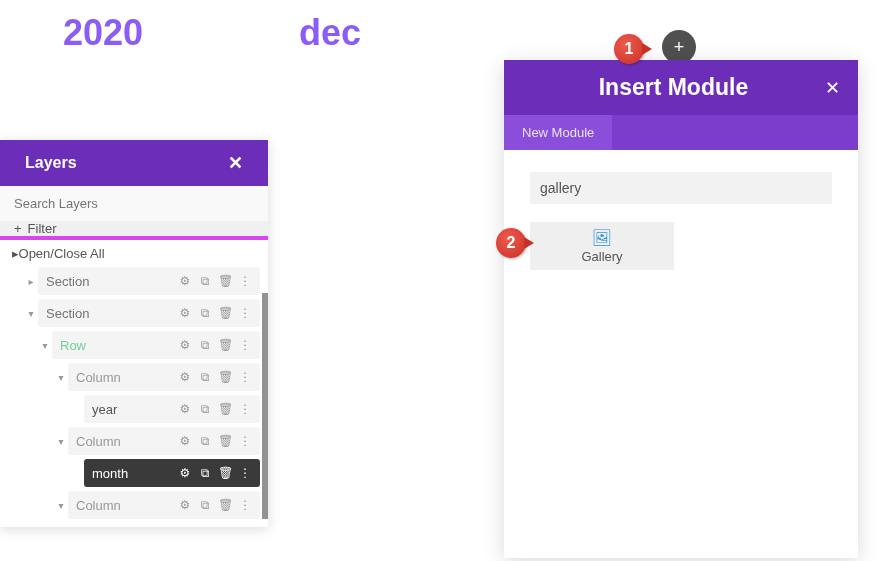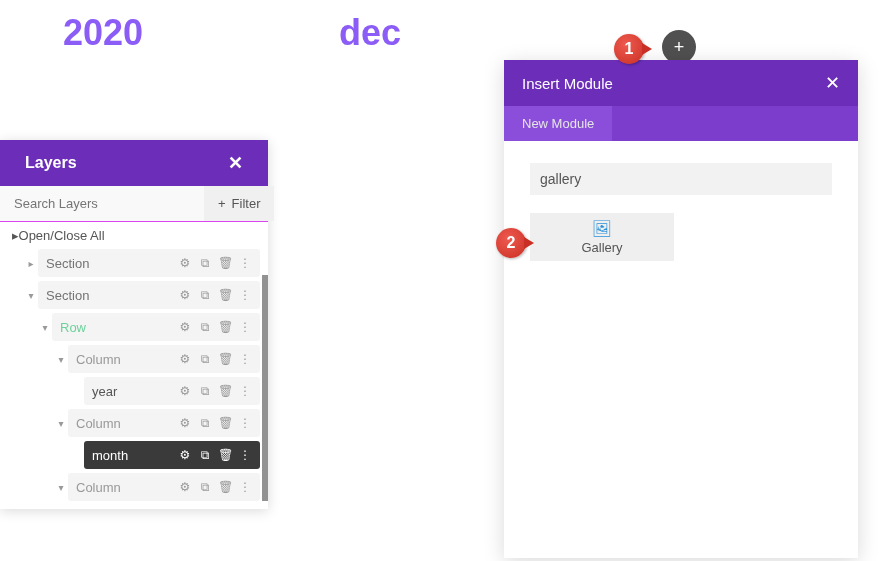--- a/index.html
+++ b/index.html
@@ -15,21 +15,21 @@
 
   
   .top-text {
     position: absolute;
     top: 12px;
     font-size: 36px;
     font-weight: 700;
     color: #8b5cf6;
   }
   .year-text { left: 63px; }
-  .month-text { left: 299px; margin-left: 40px; }
+  .month-text { left: 299px; }
 
   
   .layers-panel {
     position: absolute;
     top: 140px;
     left: 0;
     width: 268px;
     background: #fff;
     box-shadow: 0 2px 12px rgba(0,0,0,0.15);
   }
@@ -43,22 +43,23 @@
     font-size: 16px;
     font-weight: 600;
   }
   .close-btn {
     cursor: pointer;
     font-size: 18px;
     line-height: 1;
   }
   .layers-tools {
     display: flex;
-    border-bottom: 1px solid #d946ef;
+    border-bottom: 4px solid #d946ef;
     background: #fff;
+    flex-direction: column;
   }
   .search-input {
     flex: 1;
     border: none;
     padding: 10px 14px;
     font-size: 13px;
     background: #f9f9f9;
     outline: none;
     color: #555;
   }
@@ -214,21 +215,21 @@
     background: #fff;
     box-shadow: 0 4px 20px rgba(0,0,0,0.15);
   }
   .insert-header {
     background: #6c2eb9;
     color: #fff;
     display: flex;
     align-items: center;
     padding: 14px 18px;
   }
-  .insert-header .title { flex: 1; font-weight: 400; font-size: 15px; }
+  .insert-header .title { flex: 1; font-weight: 700; font-size: 23px; text-align: center; }
   .insert-tabs {
     display: flex;
     background: #7c3ccc;
   }
   .tab {
     flex: 0 0 auto;
     padding: 10px 18px;
     font-size: 13px;
     color: #e6d8f7;
     cursor: pointer;

